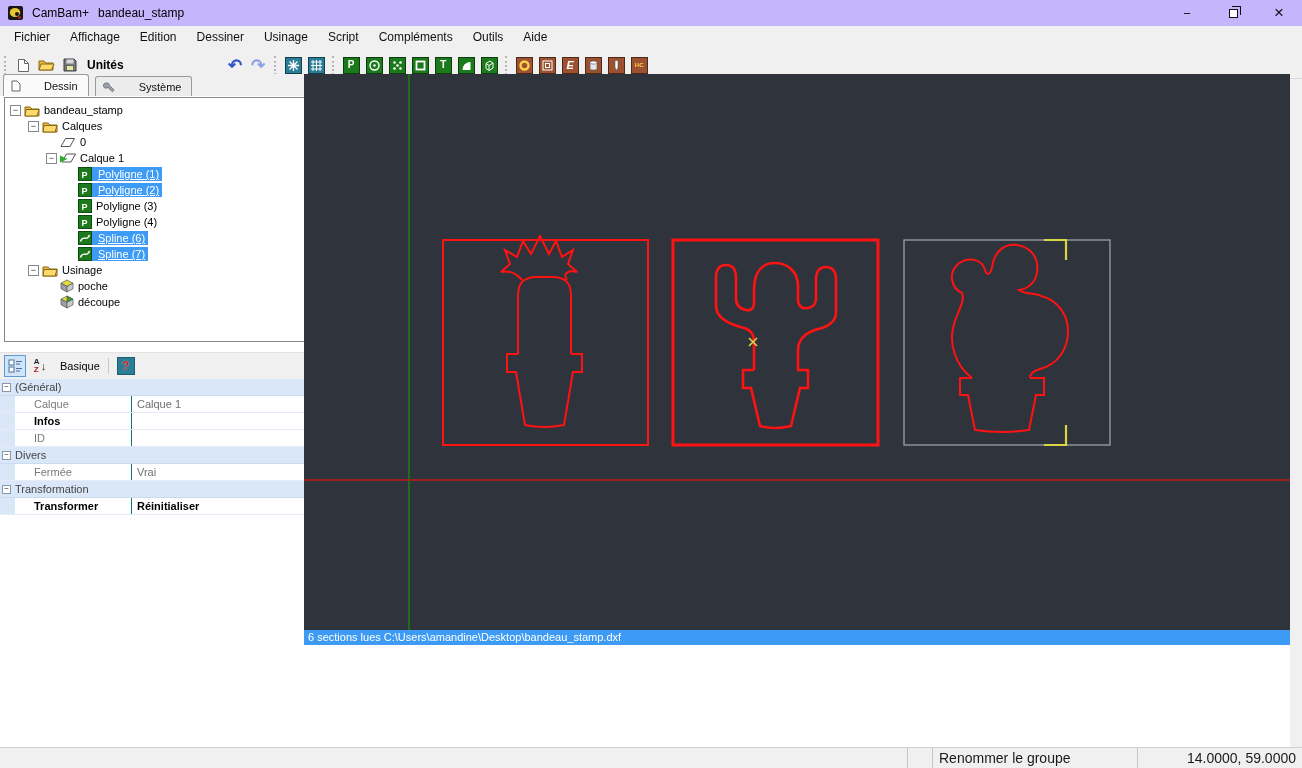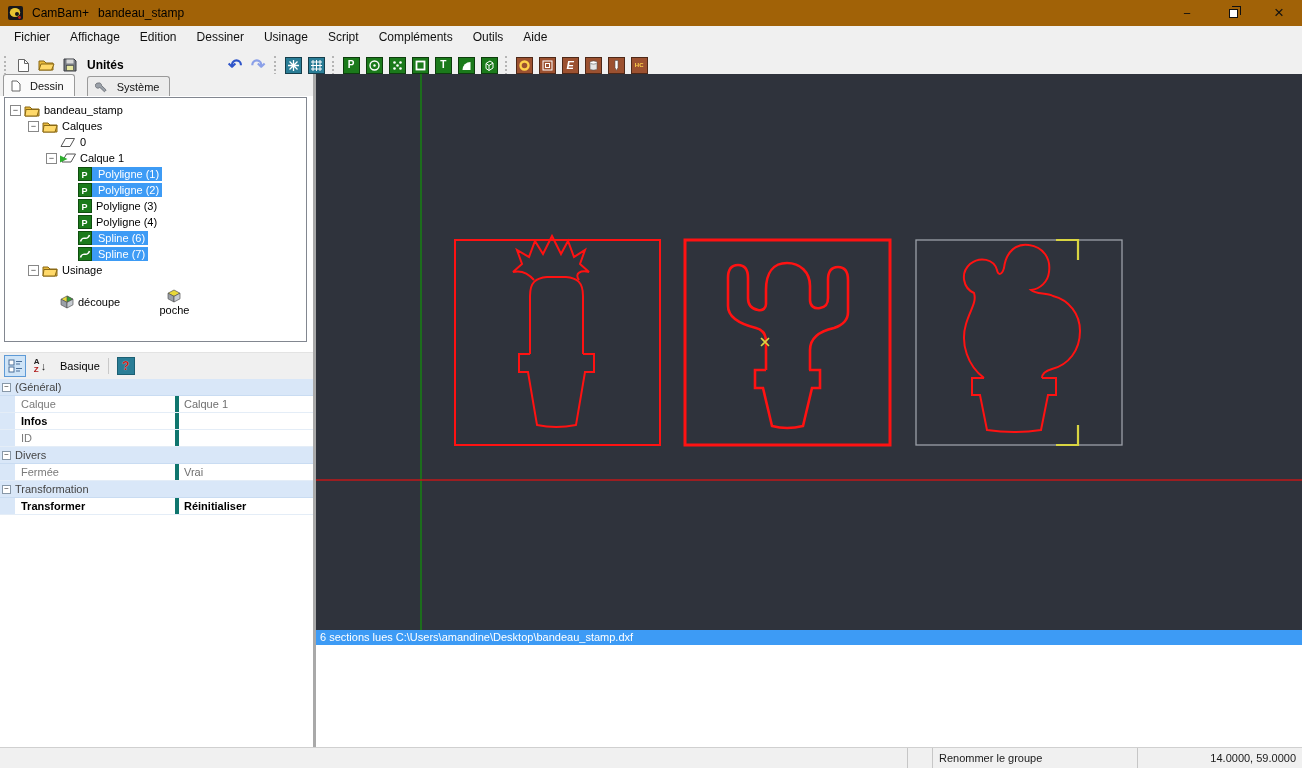--- a/index.html
+++ b/index.html
@@ -1,20 +1,20 @@
 <!DOCTYPE html>
 <html><head>
 <meta charset="utf-8">
 <style>
   html,body{margin:0;padding:0;background:#d7d7d7;}
   *{box-sizing:border-box;font-family:"Liberation Sans",sans-serif;}
   .window{position:relative;width:1302px;height:768px;background:#f0f0f0;overflow:hidden;}
 
   
-  .titlebar{position:absolute;left:0;top:0;width:1302px;height:26px;background:#a16207;display:flex;align-items:center;}
+  .titlebar{position:absolute;left:0;top:0;width:1302px;height:26px;background:#c4b5fd;display:flex;align-items:center;}
   .titlebar .logo{margin-left:8px;display:flex;}
   .apptitle{font-size:12px;color:#000;margin-left:8px;}
   .doctitle{font-size:12px;color:#000;margin-left:9px;}
   .wincontrols{margin-left:auto;display:flex;height:100%;}
   .winbtn{width:46px;height:100%;display:flex;align-items:center;justify-content:center;font-size:13px;color:#111;}
   .restore-box{position:relative;width:9px;height:9px;border:1px solid #111;background:#fff;}
   .restore-box::before{content:"";position:absolute;left:2px;top:-4px;width:8px;height:8px;border:1px solid #111;border-left:none;border-bottom:none;}
 
   
   .menubar{position:absolute;left:0;top:26px;width:1302px;height:21px;background:#f0f0f0;display:flex;align-items:center;padding-left:4px;}
@@ -33,37 +33,37 @@
   .unitsdd .arrow{margin-left:auto;font-size:9px;color:#444;padding:0 5px;border-left:1px solid #e0e0e0;}
   .undo{color:#2f55c9;font-size:17px;font-weight:bold;}
   .redo{color:#8ba0e8;font-size:17px;font-weight:bold;}
   .hcsmall{font-size:6px;font-weight:bold;color:#ffd24a;}
 
   
   .main{position:absolute;left:0;top:74px;width:1302px;height:673px;}
   .leftpane{position:absolute;left:0;top:0;width:313px;height:673px;background:#ffffff;}
   .leftpane .paneltop{position:absolute;left:0;top:0;width:313px;height:22px;background:#f0f0f0;}
   .splitter{position:absolute;left:313px;top:0;width:3px;height:673px;background:#a9a9a9;}
-  .rightpane{position:absolute;left:316px;top:0;width:986px;height:673px;background:#ffffff;}
+  .rightpane{position:absolute;left:304px;top:0;width:986px;height:673px;background:#ffffff;}
 
   
   .tabrow{position:absolute;left:0;top:0;height:22px;display:flex;align-items:flex-end;padding-left:3px;}
-  .tab{display:flex;align-items:center;gap:9px;font-size:11px;color:#111;border:1px solid #9a9a9a;border-bottom:none;border-radius:3px 3px 0 0;padding:3px 10px 2px 7px;background:#ececec;height:20px;}
+  .tab{display:flex;align-items:center;gap:23px;font-size:11px;color:#111;border:1px solid #9a9a9a;border-bottom:none;border-radius:3px 3px 0 0;padding:3px 10px 2px 7px;background:#ececec;height:20px;}
   .tab.active{background:#fafafa;height:22px;z-index:2;}
-  .tab+.tab{margin-left:12px;}
+  .tab+.tab{margin-left:6px;}
 
   
   .treebox{position:absolute;left:4px;top:23px;width:303px;height:245px;background:#fff;border:1px solid #828790;overflow:hidden;padding-top:4px;}
   .trow{display:flex;align-items:center;height:16px;font-size:11px;color:#000;white-space:nowrap;}
   .exp{width:11px;height:11px;border:1px solid #888;background:#fff;display:flex;align-items:center;justify-content:center;font-size:9px;line-height:1;color:#333;margin-right:3px;flex:none;}
   .exp.hidden{visibility:hidden;}
   .ticon{display:flex;margin-right:4px;flex:none;}
   .selwrap{display:flex;align-items:center;}
   .selwrap.sel{background:#3d9bf5;}
-  .selwrap.sel .tlabel{color:#fff;}
+  .selwrap.sel .tlabel{color:#fff;text-decoration:underline;}
   .tlabel{padding:1px 3px 1px 0;}
   .selwrap.sel .tlabel{padding-left:2px;}
 
   
   .propstoolbar{position:absolute;left:0;top:278px;width:313px;height:27px;background:#f0f0f0;display:flex;align-items:center;padding-left:4px;border-top:1px solid #e3e3e3;}
   .pbtn{width:22px;height:22px;display:flex;align-items:center;justify-content:center;margin-right:3px;}
   .pbtn.selected{background:#cfe4f7;border:1px solid #5e9ad6;}
   .azwrap{display:flex;align-items:center;font-size:8px;font-weight:bold;color:#222;}
   .azcol{display:flex;flex-direction:column;line-height:1;}
   .azcol .z{color:#b01818;}
@@ -73,32 +73,32 @@
   .helpbtn{width:18px;height:18px;background:#2a7d96;border:1px solid #1b5f73;color:#ffd7d7;display:flex;align-items:center;justify-content:center;font-size:12px;font-weight:bold;}
   .helpbtn span{color:#c41a1a;text-shadow:0 0 1px #fff;}
 
   
   .propsgrid{position:absolute;left:0;top:305px;width:313px;background:#fff;font-size:11px;}
   .prow{display:flex;align-items:center;height:17px;border-bottom:1px solid #e4edf7;}
   .prow.cat{background:#d9e7f8;border-bottom:1px solid #c9dcf2;}
   .pexp{width:9px;height:9px;border:1px solid #8898a8;background:#fff;margin:0 4px 0 2px;display:flex;align-items:center;justify-content:center;font-size:8px;line-height:1;color:#333;flex:none;}
   .pcatlabel{color:#454545;}
   .pstrip{width:15px;height:100%;background:#d9e7f8;flex:none;}
-  .plabel{width:164px;flex:none;padding-left:6px;color:#7a7a7a;border-right:4px solid #0f766e;height:100%;display:flex;align-items:center;}
+  .plabel{width:117px;flex:none;padding-left:19px;color:#7a7a7a;border-right:1px solid #0f766e;height:100%;display:flex;align-items:center;}
   .plabel.strong{color:#000;font-weight:bold;}
   .pvalue{flex:1;padding-left:5px;color:#6f6f6f;height:100%;display:flex;align-items:center;}
   .pvalue.strong{color:#000;font-weight:bold;}
 
   
   .canvas{position:absolute;left:0;top:0;width:986px;height:556px;background:#2f333c;}
   .msgbar{position:absolute;left:0;top:556px;width:986px;height:15px;background:#3d9bf5;color:#fff;font-size:11px;line-height:15px;padding-left:4px;white-space:nowrap;}
   .logarea{position:absolute;left:0;top:571px;width:986px;height:102px;background:#ffffff;}
 
   
-  .statusbar{position:absolute;left:0;top:747px;width:1302px;height:21px;background:#f0f0f0;border-top:1px solid #d0d0d0;display:flex;font-size:11px;color:#1a1a1a;}
+  .statusbar{position:absolute;left:0;top:747px;width:1302px;height:21px;background:#f0f0f0;border-top:1px solid #d0d0d0;display:flex;font-size:14px;color:#1a1a1a;}
   .sbcell{height:100%;display:flex;align-items:center;padding:0 6px;border-right:1px solid #c6c6c6;}
   .sb1{width:908px;}
   .sb2{width:25px;}
   .sb3{width:205px;}
   .sb4{flex:1;justify-content:flex-end;border-right:none;}
 </style>
 </head>
 <body>
 
 <div class="window">
@@ -428,21 +428,21 @@
           <span class="ticon">
               <svg width="16" height="13">
                 <path d="M1,3 h5 l2,2 h7 v7 h-14 z" fill="#e8b93c" stroke="#8a6914"></path>
                 <path d="M2,5.5 h13 l-2,6.5 h-12 z" fill="#ffd96a" stroke="#8a6914"></path>
               </svg>
             </span>
           <span class="selwrap">
               <span class="tlabel">Usinage</span>
             </span>
         </div>
-        <div class="trow" style="padding-left:41px;flex-direction:column;">
+        <div class="trow" style="padding-left:41px;">
           <span class="exp hidden"></span>
           <span class="ticon">
               <svg width="14" height="14">
                 <polygon points="7,1 13,4.2 7,7.4 1,4.2" fill="#e8d93a" stroke="#555" stroke-width=".7"></polygon>
                 <polygon points="1,4.2 7,7.4 7,13 1,9.8" fill="#9aa0a8" stroke="#555" stroke-width=".7"></polygon>
                 <polygon points="13,4.2 7,7.4 7,13 13,9.8" fill="#c6cbd2" stroke="#555" stroke-width=".7"></polygon>
               </svg>
             </span>
           <span class="selwrap">
               <span class="tlabel">poche</span>

